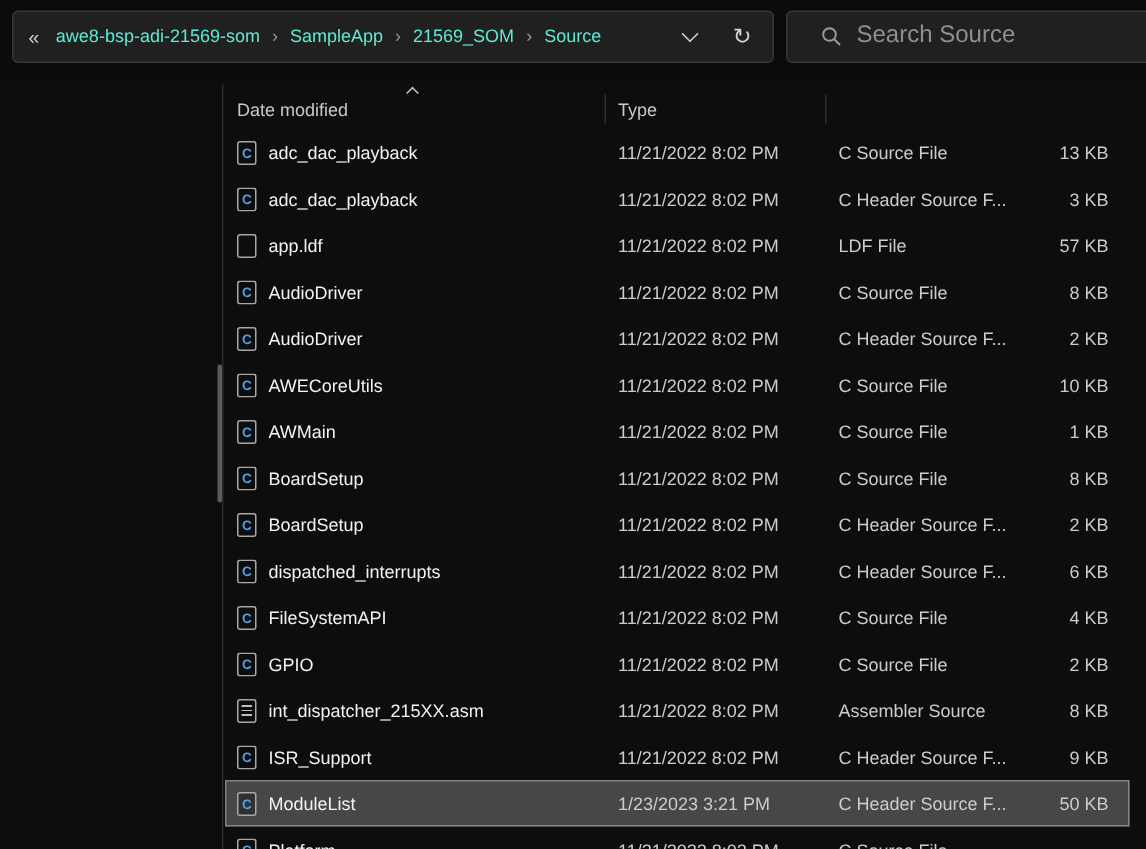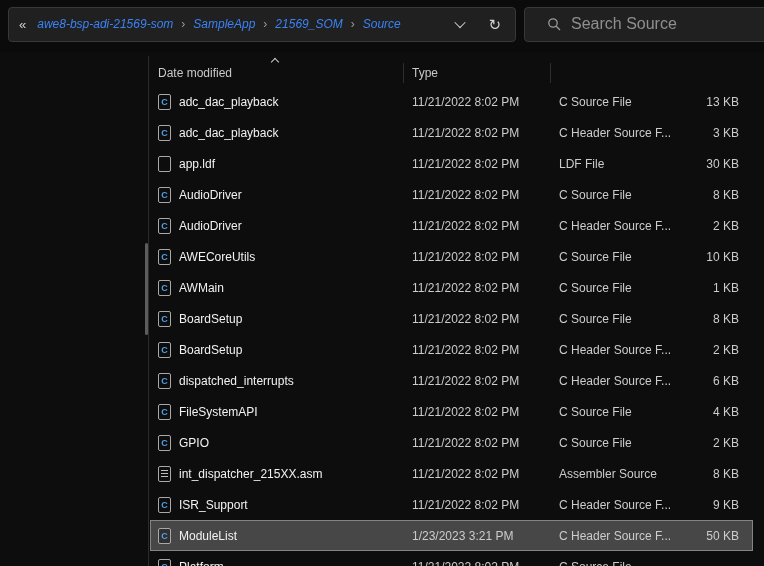--- a/index.html
+++ b/index.html
@@ -18,21 +18,21 @@
     background:#0b0b0b;
     display:flex; align-items:center; gap:8px;
     padding:0 8px 4px 8px;
   }
   .addressbar {
     width:508px; height:35px; flex:none;
     background:#202020; border:1px solid #383838; border-radius:4px;
     display:flex; align-items:center; padding:0 10px;
   }
   .overflow-chev { color:#cfcfcf; margin-right:4px; font-size:13px; }
-  .crumb { padding:0 7px; color:#3b82f6; white-space:nowrap; cursor:default;font-style:italic; }
+  .crumb { padding:0 7px; color:#5eead4; white-space:nowrap; cursor:default; }
   .sep { color:#9a9a9a; font-size:12px; padding:0 1px; }
   .addr-actions { margin-left:auto; display:flex; align-items:center; gap:24px; padding-right:4px; }
   .chev-down {
     width:8px; height:8px; display:inline-block;
     border-right:1.4px solid #cfcfcf; border-bottom:1.4px solid #cfcfcf;
     transform:rotate(45deg) translate(-1px,-1px);
   }
   .refresh { color:#cfcfcf; font-size:15px; line-height:1; }
 
   .searchbox {
@@ -153,21 +153,21 @@
       <div class="cell">C Header Source F...</div>
       <div class="cell size">3 KB</div>
     </div>
     <div class="row">
       <div class="cell name-cell">
         <span class="file-icon doc"></span>
         <span>app.ldf</span>
       </div>
       <div class="cell">11/21/2022 8:02 PM</div>
       <div class="cell">LDF File</div>
-      <div class="cell size">30 KB</div>
+      <div class="cell size">57 KB</div>
     </div>
     <div class="row">
       <div class="cell name-cell">
         <span class="file-icon c">
           <span class="letter">C</span>
         </span>
         <span>AudioDriver</span>
       </div>
       <div class="cell">11/21/2022 8:02 PM</div>
       <div class="cell">C Source File</div>

